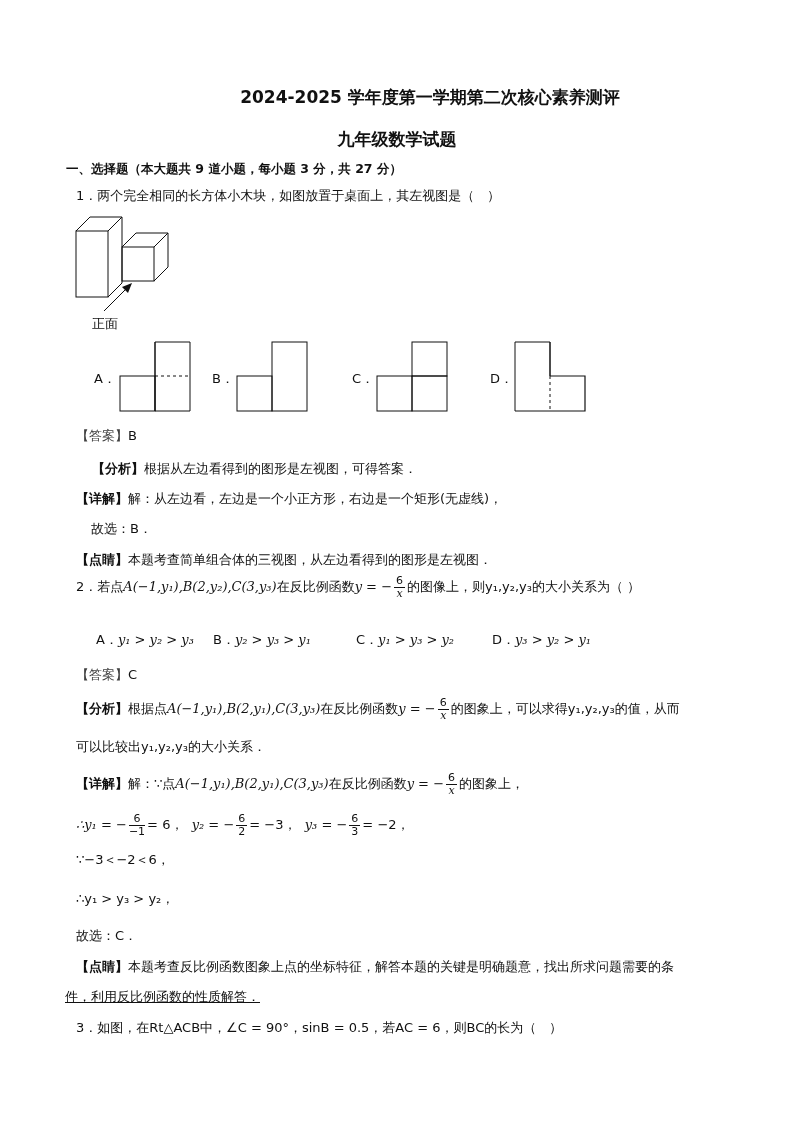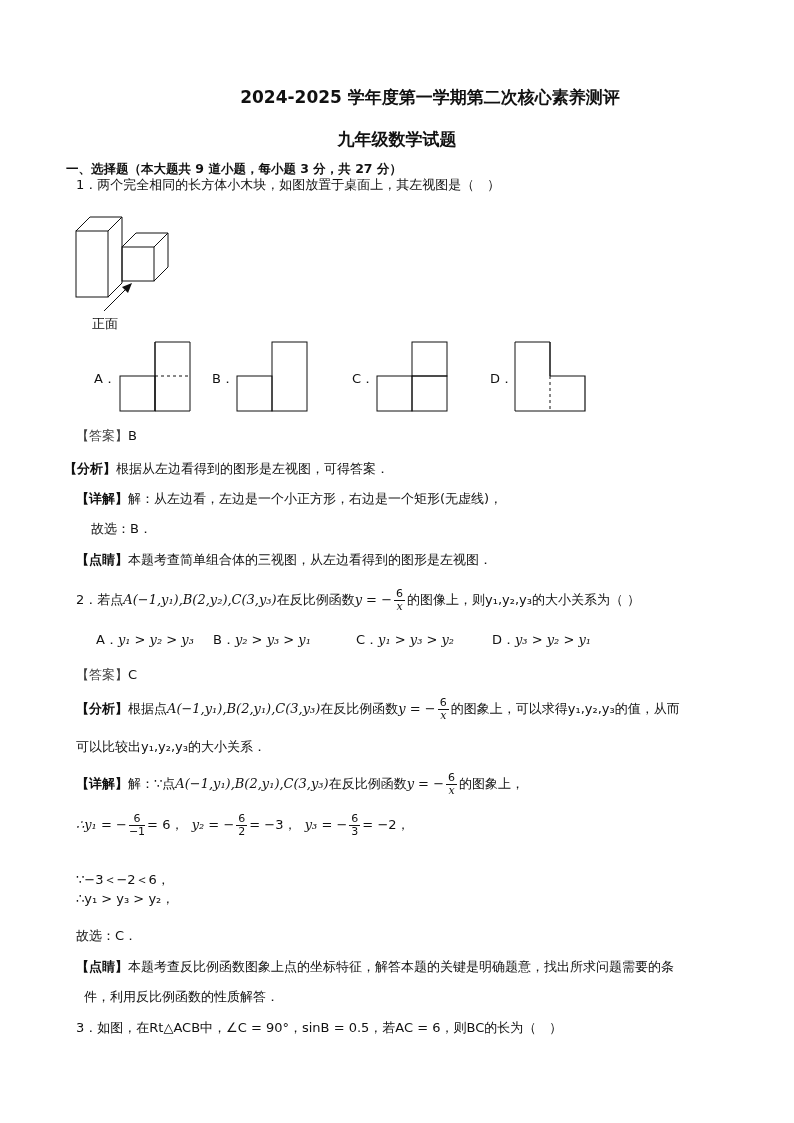--- a/index.html
+++ b/index.html
@@ -17,21 +17,21 @@
   svg { position:absolute; }
 </style>
 </head>
 <body>
 
 <div class="abs title" style="top:86px;padding-left:33px;">2024-2025 学年度第一学期第二次核心素养测评</div>
 <div class="abs title" style="top:128px;">九年级数学试题</div>
 
 <div class="abs section" style="left:66px;top:161px;">一、选择题（本大题共 9 道小题，每小题 3 分，共 27 分）</div>
 
-<div class="abs txt" style="left:76px;top:176px;">1．两个完全相同的长方体小木块，如图放置于桌面上，其左视图是（　）</div>
+<div class="abs txt" style="left:76px;top:187px;">1．两个完全相同的长方体小木块，如图放置于桌面上，其左视图是（　）</div>
 
 <svg style="left:70px;top:215px;" width="110" height="105" viewBox="0 0 110 105">
   <g fill="none" stroke="#111" stroke-width="1">
 
     <rect x="6" y="16" width="32" height="66"></rect>
     <polyline points="6,16 20,2 52,2 52,68 38,82"></polyline>
     <line x1="38" y1="16" x2="52" y2="2"></line>
 
     <rect x="52" y="32" width="32" height="34"></rect>
     <polyline points="52,32 66,18 98,18 98,52 84,66"></polyline>
@@ -76,32 +76,32 @@
     <polyline points="37,71 2,71 2,2 37,2"></polyline>
     <line x1="37" y1="2" x2="37" y2="36" stroke-width="1.5"></line>
     <polyline points="37,36 72,36 72,71 37,71" stroke-width="1.2"></polyline>
     <line x1="37" y1="36" x2="37" y2="71" stroke-dasharray="3,3"></line>
   </g>
 </svg>
 
 <div class="abs txt" style="left:76px;top:427px;">
   <span class="ans-label">【答案】</span><span>B</span>
 </div>
-<div class="abs txt" style="left:64px;top:460px;">
+<div class="abs txt" style="left:92px;top:460px;">
   <span style="font-weight:bold">【分析】</span><span>根据从左边看得到的图形是左视图，可得答案．</span>
 </div>
 <div class="abs txt" style="left:76px;top:490px;">
   <span style="font-weight:bold">【详解】</span><span>解：从左边看，左边是一个小正方形，右边是一个矩形(无虚线)，</span>
 </div>
 <div class="abs txt" style="left:91px;top:520px;">故选：B．</div>
 <div class="abs txt" style="left:76px;top:551px;">
   <span style="font-weight:bold">【点睛】</span><span>本题考查简单组合体的三视图，从左边看得到的图形是左视图．</span>
 </div>
 
-<div class="abs txt" style="left:76px;top:588px;">
+<div class="abs txt" style="left:76px;top:575px;">
   <span>2．若点</span><span class="math">A(−1,y₁),B(2,y₂),C(3,y₃)</span><span>在反比例函数</span><span class="math">y = −</span><span class="frac"><span class="num">6</span><span class="math">x</span></span><span>的图像上，则y₁,y₂,y₃的大小关系为（ ）</span>
 </div>
 
 <div class="abs txt" style="left:96px;top:631px;"><span>A．</span><span class="math">y₁ &gt; y₂ &gt; y₃</span></div>
 <div class="abs txt" style="left:213px;top:631px;"><span>B．</span><span class="math">y₂ &gt; y₃ &gt; y₁</span></div>
 <div class="abs txt" style="left:356px;top:631px;text-align:center;"><span>C．</span><span class="math">y₁ &gt; y₃ &gt; y₂</span></div>
 <div class="abs txt" style="left:492px;top:631px;"><span>D．</span><span class="math">y₃ &gt; y₂ &gt; y₁</span></div>
 
 <div class="abs txt" style="left:76px;top:666px;">
   <span class="ans-label">【答案】</span><span>C</span>
@@ -115,21 +115,21 @@
 <div class="abs txt" style="left:76px;top:772px;">
   <span style="font-weight:bold">【详解】</span><span>解：∵点</span><span class="math">A(−1,y₁),B(2,y₁),C(3,y₃)</span><span>在反比例函数</span><span class="math">y = −</span><span class="frac"><span class="num">6</span><span class="math">x</span></span><span>的图象上，</span>
 </div>
 
 <div class="abs txt" style="left:76px;top:813px;">
   <span class="math">∴y₁ = −</span><span class="frac"><span class="num">6</span><span>−1</span></span><span>= 6，</span>&nbsp;
   <span class="math">y₂ = −</span><span class="frac"><span class="num">6</span><span>2</span></span><span>= −3，</span>&nbsp;
   <span class="math">y₃ = −</span><span class="frac"><span class="num">6</span><span>3</span></span><span>= −2，</span>
 </div>
 
-<div class="abs txt" style="left:76px;top:851px;margin-top:20px;">∵−3＜−2＜6，</div>
+<div class="abs txt" style="left:76px;top:851px;">∵−3＜−2＜6，</div>
 <div class="abs txt" style="left:76px;top:890px;">∴y₁ &gt; y₃ &gt; y₂，</div>
 <div class="abs txt" style="left:76px;top:927px;">故选：C．</div>
 <div class="abs txt" style="left:76px;top:958px;">
   <span style="font-weight:bold">【点睛】</span><span>本题考查反比例函数图象上点的坐标特征，解答本题的关键是明确题意，找出所求问题需要的条</span>
 </div>
-<div class="abs txt" style="left:84px;top:988px;">件，利用反比例函数的性质解答．</div>
+<div class="abs txt" style="left:65px;top:988px;text-decoration:underline;">件，利用反比例函数的性质解答．</div>
 
 <div class="abs txt" style="left:76px;top:1019px;text-align:center;">3．如图，在Rt△ACB中，∠C = 90°，sinB = 0.5，若AC = 6，则BC的长为（　）</div>
 
 </body></html>

